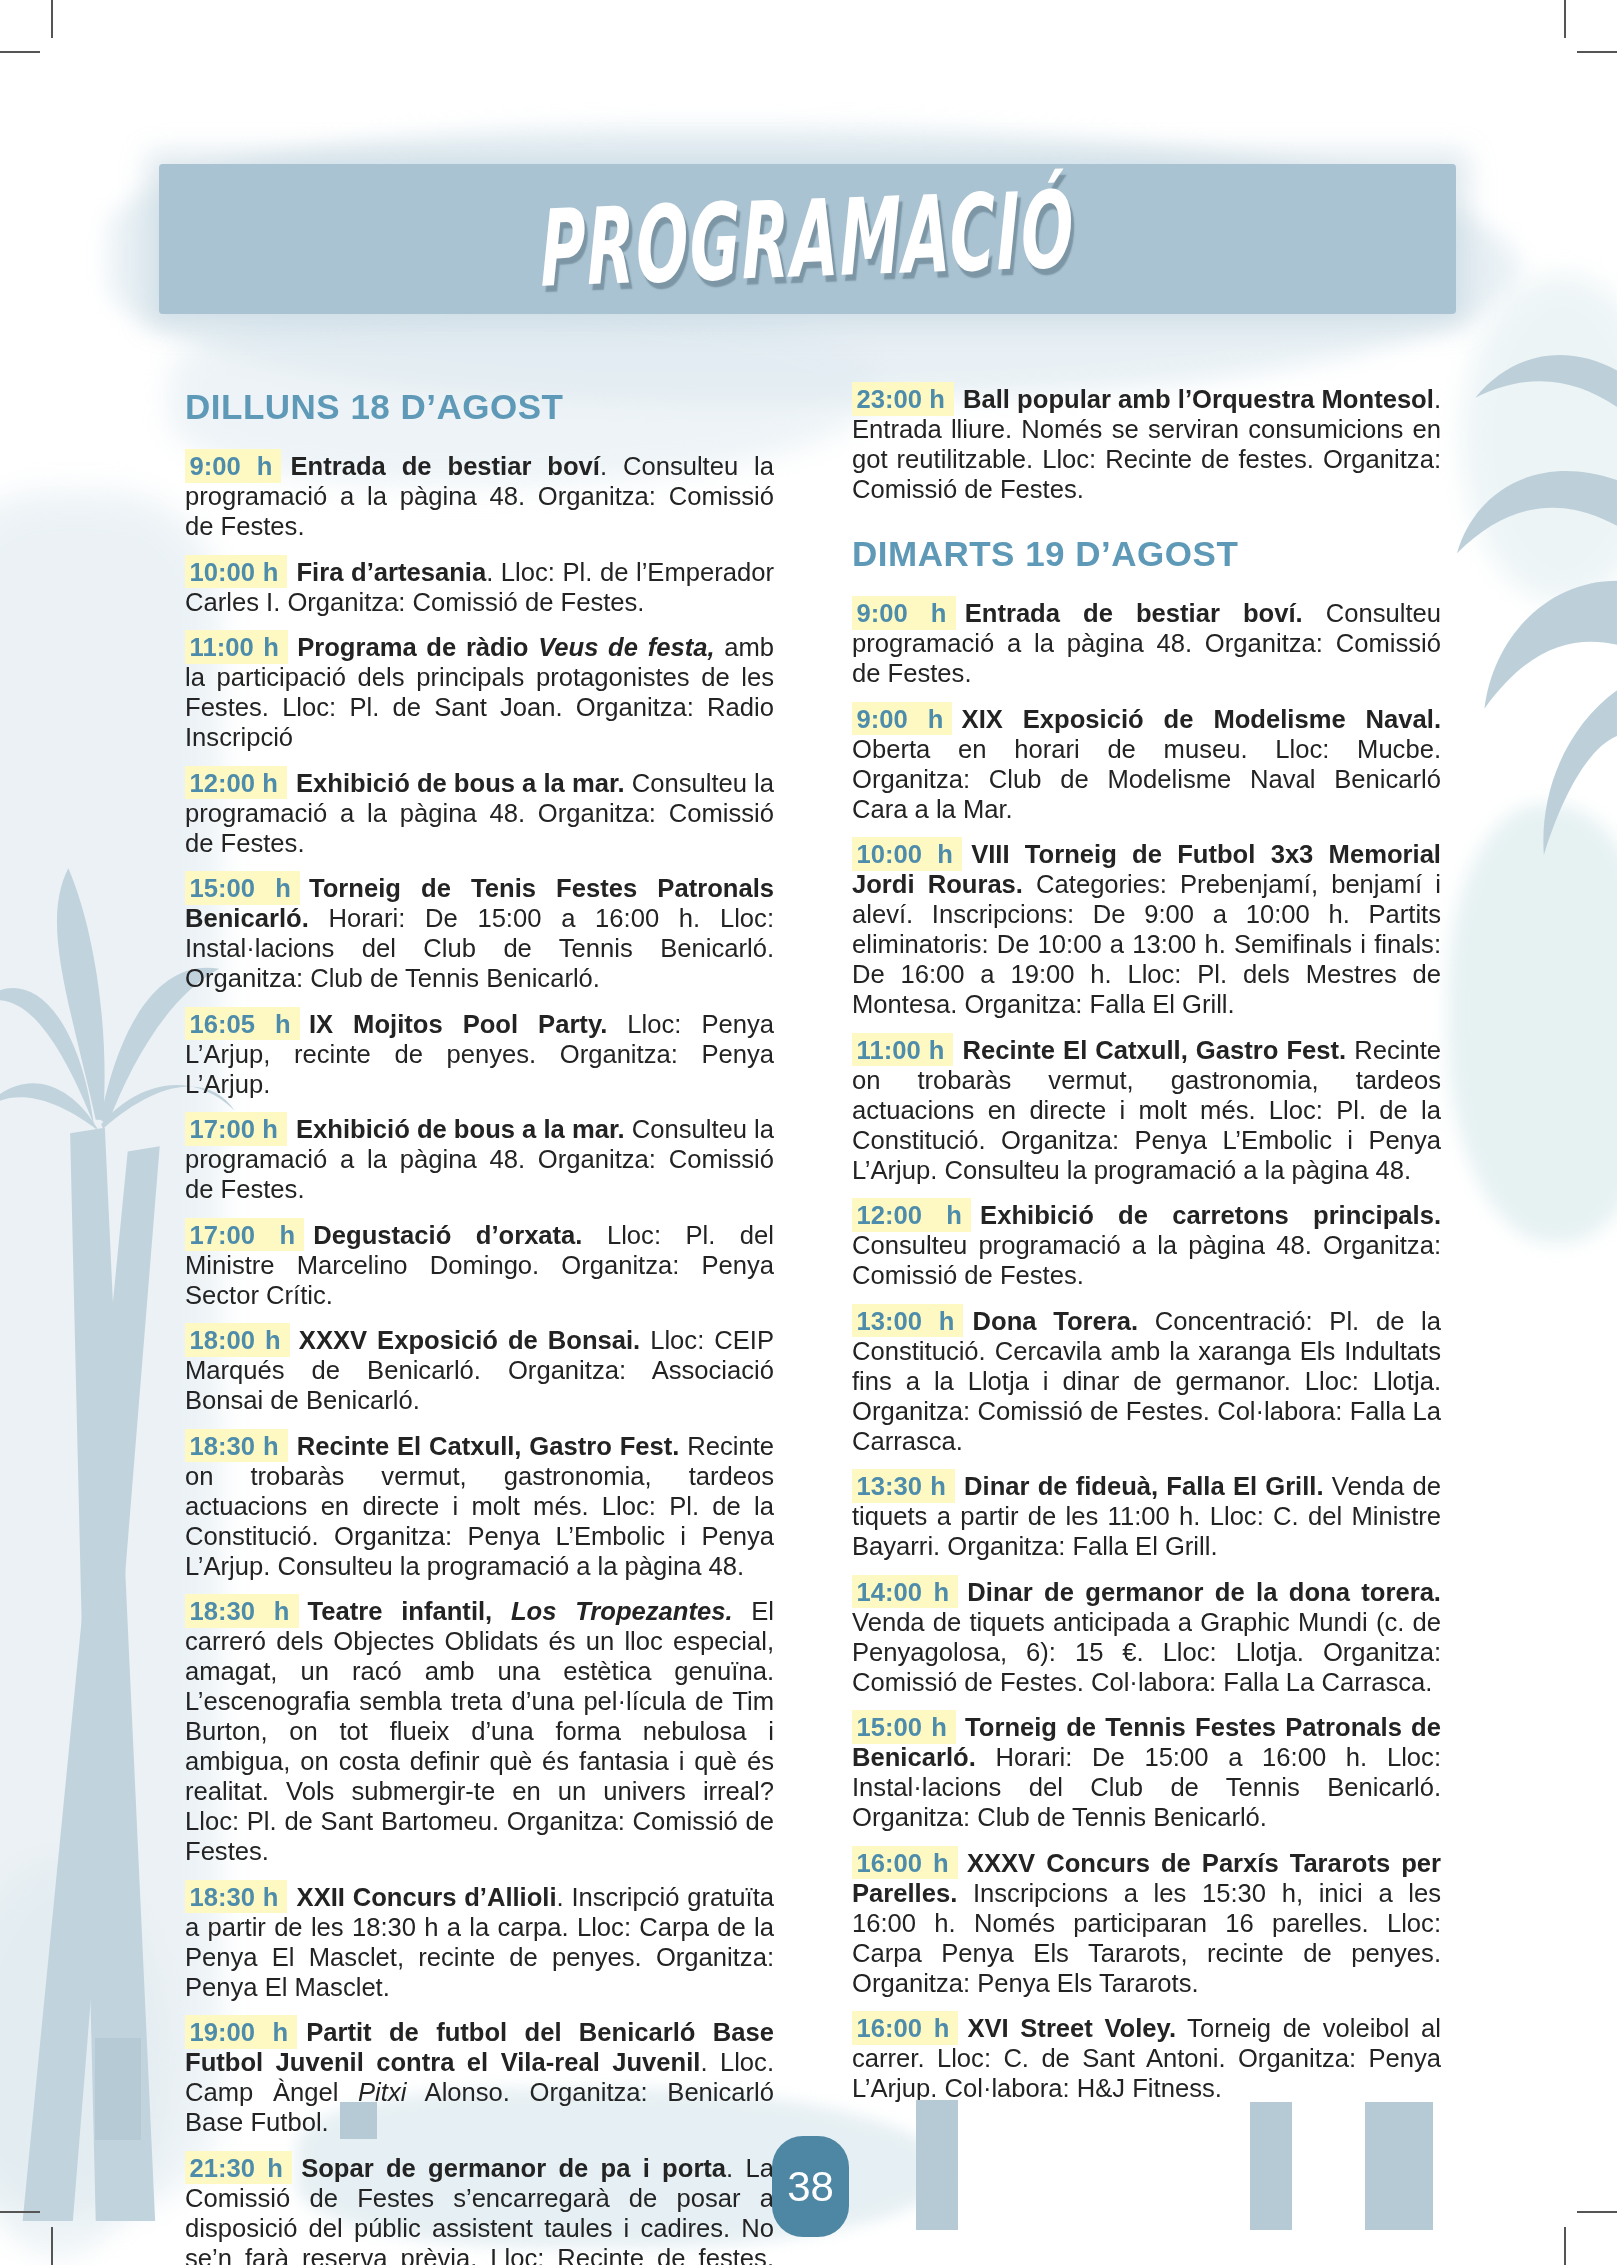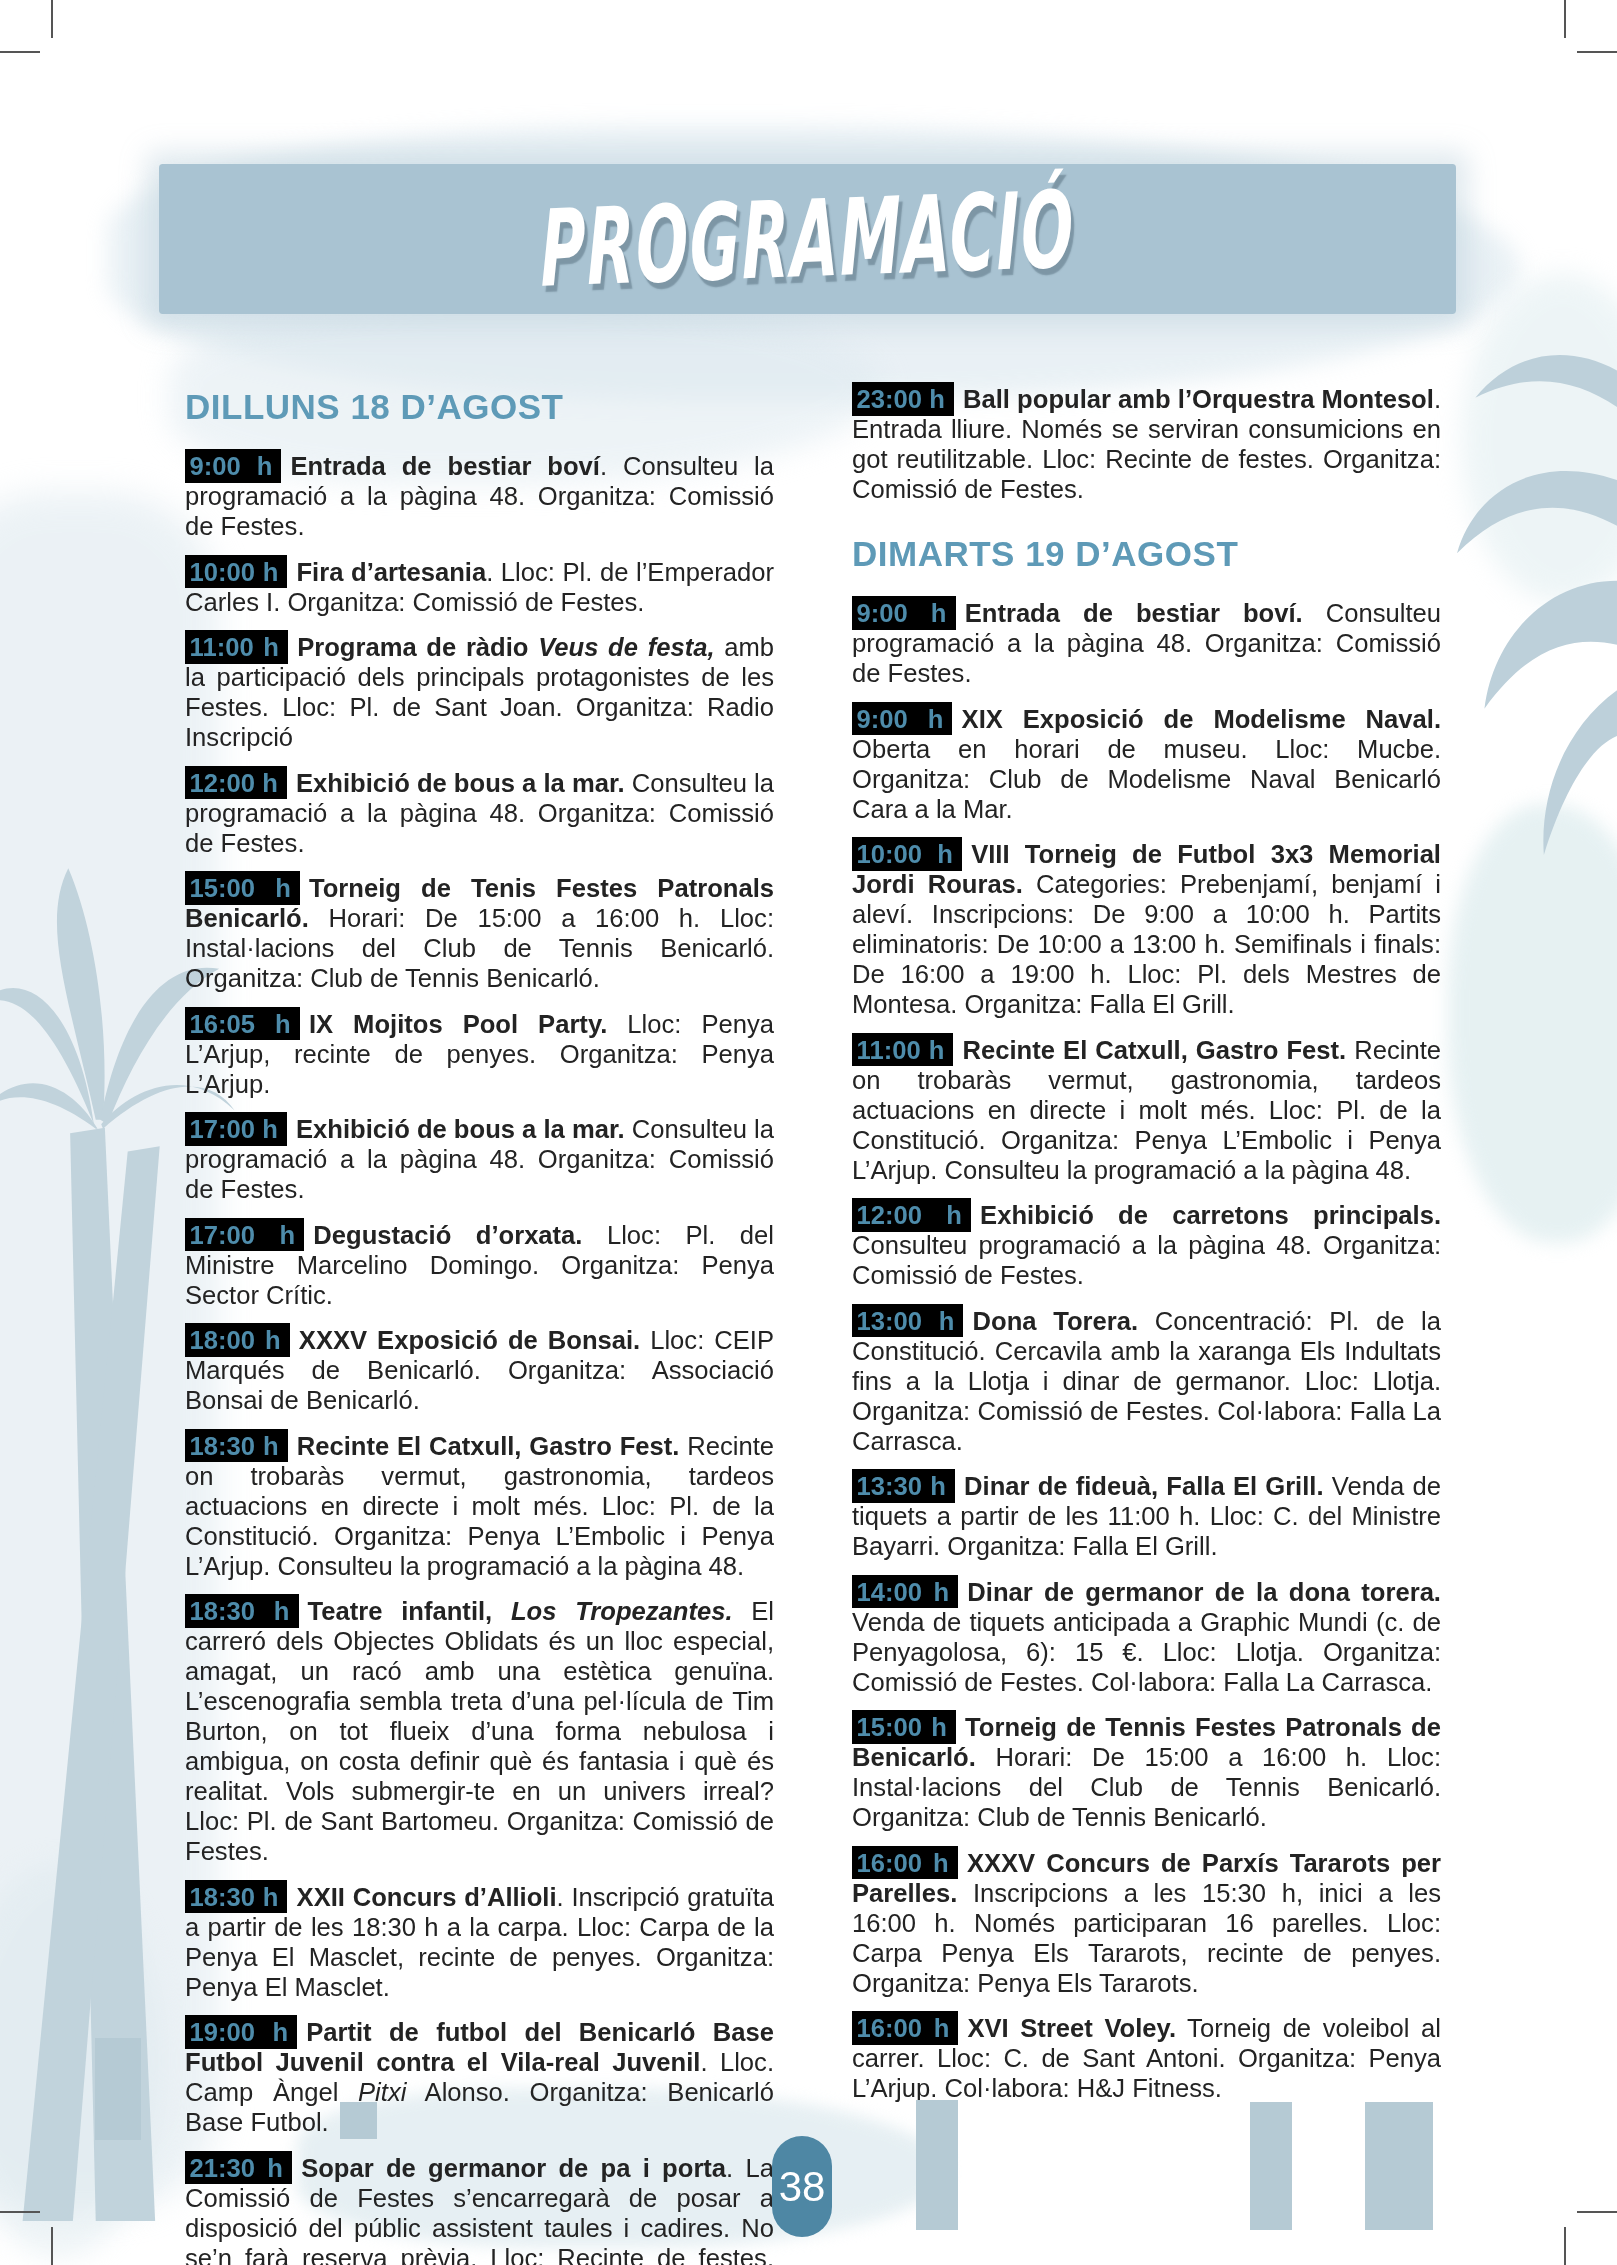--- a/index.html
+++ b/index.html
@@ -46,36 +46,36 @@
   
   .palm{position:absolute;pointer-events:none;}
 
   
   .col{position:absolute;width:589px;}
   .col-left{left:185px;top:387px;}
   .col-right{left:852px;top:384px;}
   .day-heading{font-size:35px;font-weight:700;color:#5e9ab7;margin:0 0 24px 0;letter-spacing:0.5px;}
   .entry + .day-heading{margin-top:30px;}
   .entry{font-size:25.6px;line-height:30px;margin:0 0 15.5px 0;text-align:justify;color:#232323;}
-  .time{background:#000000;color:#4e8cab;font-weight:700;padding:2.7px 9.1px 2.7px 4.6px;margin-right:9.1px;
+  .time{background:#fef9c3;color:#4e8cab;font-weight:700;padding:2.7px 9.1px 2.7px 4.6px;margin-right:9.1px;
         white-space:nowrap;}
   .seg-b{font-weight:700;}
   .seg-r{font-weight:400;}
   .seg-i{font-style:italic;}
   .seg-bi{font-weight:700;font-style:italic;}
 
   
   .bar{position:absolute;background:#b5cad4;}
   .bar-1{left:95px;top:2038px;width:46px;height:102px;}
   .bar-2{left:340px;top:2102px;width:37px;height:37px;}
   .bar-3{left:916px;top:2100px;width:42px;height:130px;}
   .bar-4{left:1250px;top:2102px;width:42px;height:128px;}
   .bar-5{left:1365px;top:2102px;width:68px;height:128px;}
 
-  .page-badge{position:absolute;left:772px;top:2136px;width:60px;height:101px;background:#4e87a4;
+  .page-badge{position:absolute;left:772px;top:2136px;width:77px;height:101px;background:#4e87a4;
               border-radius:31px;display:flex;align-items:center;justify-content:center;}
   .page-badge span{color:#ffffff;font-size:42px;}
 </style>
 </head>
 <body>
 
 <div class="page">
 
   <div class="wc wc-band-halo"></div>
   <div class="wc wc-left-strip"></div>

